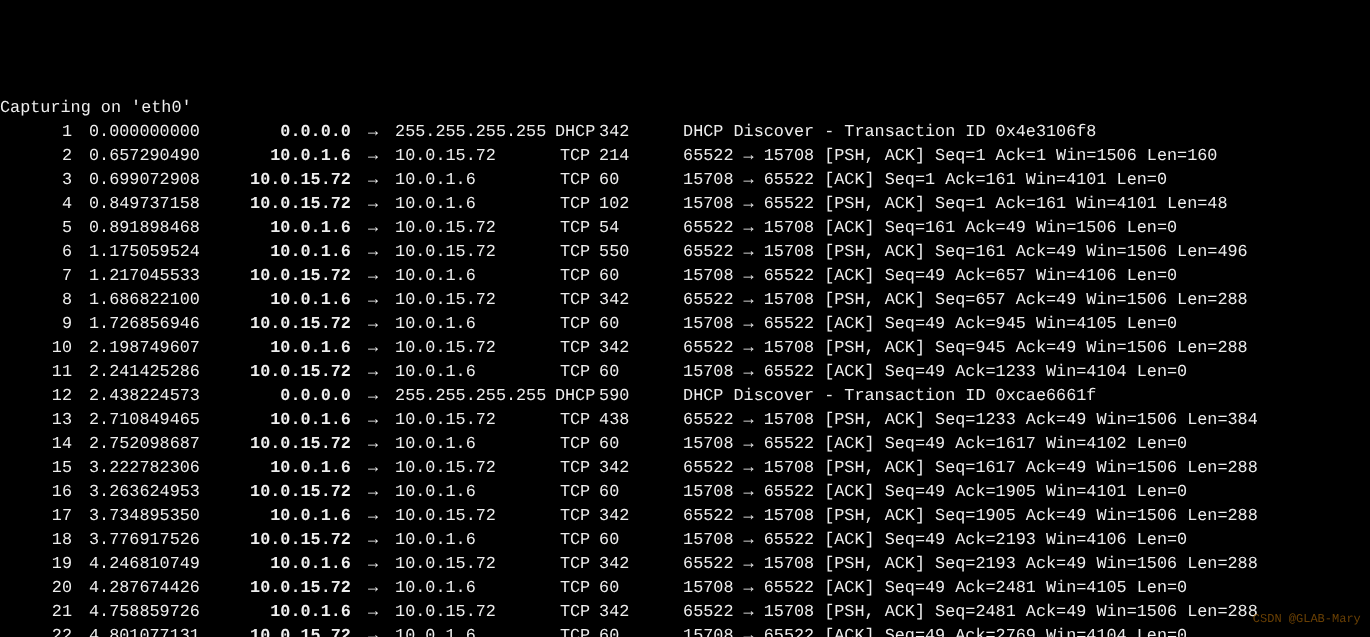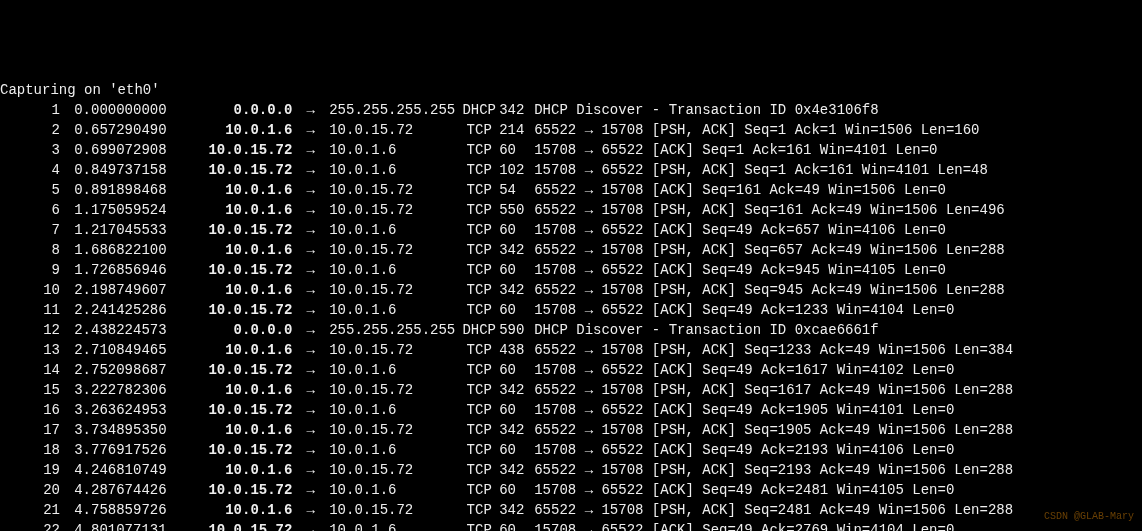--- a/index.html
+++ b/index.html
@@ -57,20 +57,21 @@
       text-align: center;
     }
     .len {
       display: inline-block;
       width: 35px;
       text-align: left;
     }
     .info {
       display: inline-block;
       text-align: left;
+      margin-left: 35px;
     }
     .watermark {
       position: absolute;
       right: 8px;
       bottom: 4px;
       color: #a16207;
       font-size: 10px;
       opacity: 0.65;
     }
     #rows {

